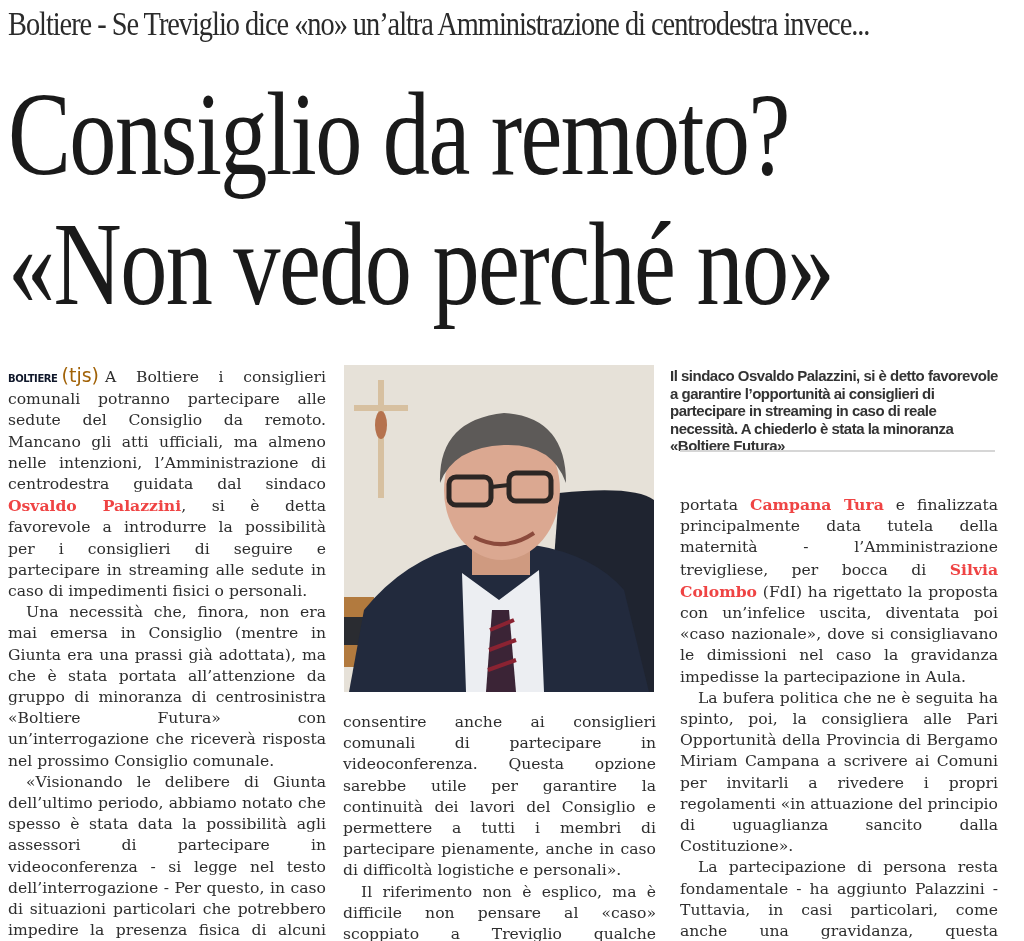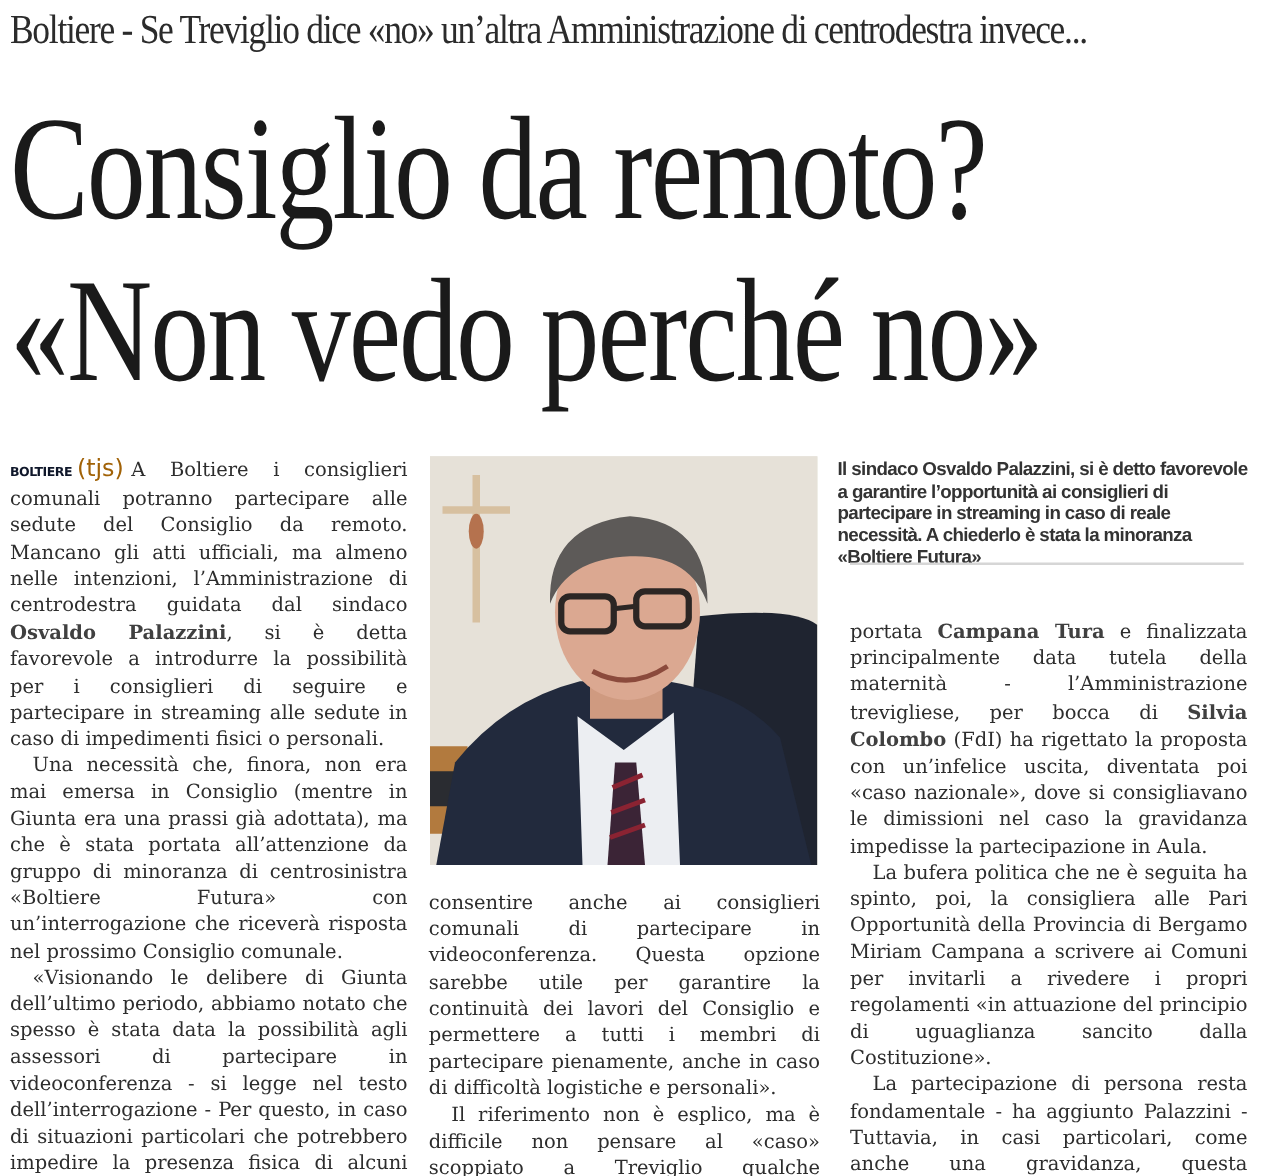--- a/index.html
+++ b/index.html
@@ -22,21 +22,21 @@
     transform: scaleX(0.80); transform-origin: left top;
   }
   .headline div { display: block; }
   .col {
     position: absolute; font-size: 15.6px; line-height: 21.2px;
     text-align: justify; hyphens: manual; color: #2d2d2d;
     font-family: "DejaVu Serif", serif;
   }
   .col p { margin: 0; text-indent: 18px; }
   .col p.first { text-indent: 0; }
-  .col b { color: #404040; }
+  .col b { color: #ef4444; }
   .col-left { left: 8px; top: 365px; width: 318px; }
   .col-mid { left: 343px; top: 712px; width: 313px; }
   .col-right { left: 680px; top: 494px; width: 318px; }
   .dateline {
     font-family: "DejaVu Sans", sans-serif; font-weight: bold;
     color: #0f172a; font-size: 10px; letter-spacing: -0.4px;
   }
   .source {
     font-family: "DejaVu Sans", sans-serif; font-size: 19px; color: #a16207;
     margin: 0 6px 0 4px;

